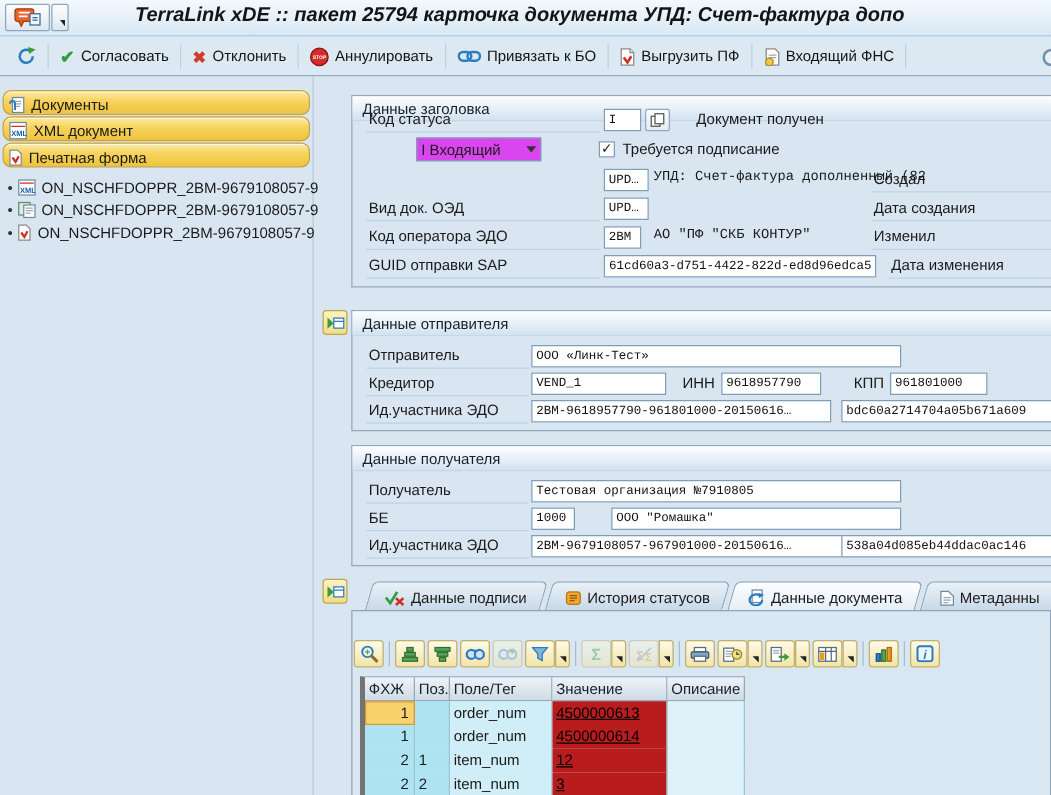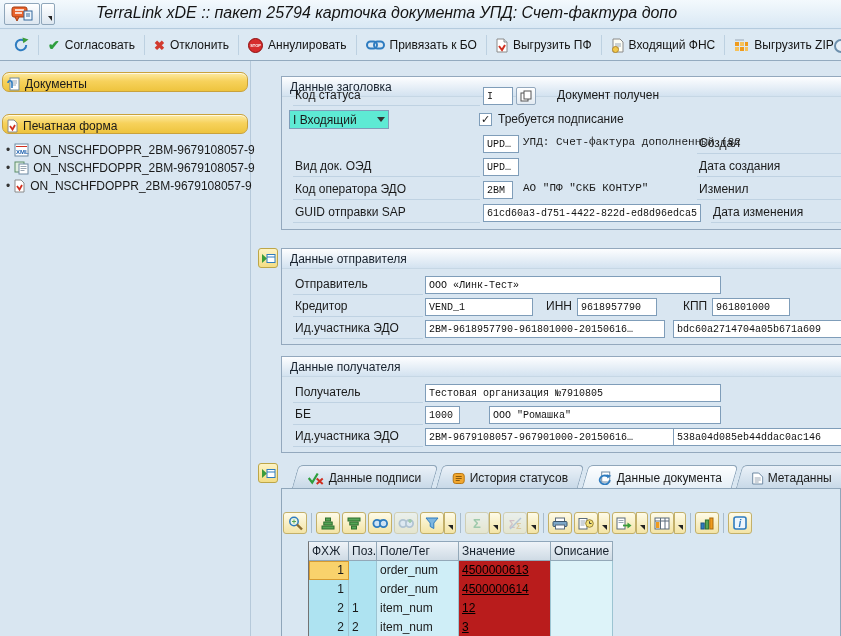--- a/index.html
+++ b/index.html
@@ -10,21 +10,21 @@
   
   .titlebar { position:absolute; left:0; top:0; width:841px; height:29px;
     background:linear-gradient(#f3f9fd,#d9e8f4); border-bottom:1px solid #b4cbde; }
   .tl-btn { position:absolute; left:4px; top:3px; width:36px; height:22px;
     background:linear-gradient(#ffffff,#dde7f0); border:1px solid #8fa6ba; border-radius:2px;
     display:flex; align-items:center; justify-content:center; }
   .tl-dd { position:absolute; left:41px; top:3px; width:14px; height:22px;
     background:linear-gradient(#ffffff,#dde7f0); border:1px solid #8fa6ba; border-radius:2px; }
   .tl-dd::after { content:""; position:absolute; right:2px; bottom:3px;
     border-left:4px solid transparent; border-right:0 solid transparent; border-top:5px solid #222; }
-  .wtitle { position:absolute; left:96px; top:4px; font-size:16px; font-weight:normal; font-style:italic;
+  .wtitle { position:absolute; left:108px; top:4px; font-size:16px; font-weight:bold; font-style:italic;
     color:#141414; white-space:nowrap; }
 
   
   .toolbar { position:absolute; left:0; top:30px; width:841px; height:31px;
     background:#dce9f3; border-bottom:1px solid #93aabf; display:flex; align-items:center; padding-left:6px; }
   .tb-btn { display:inline-flex; align-items:center; gap:5px; padding:3px 7px; white-space:nowrap;
     color:#141414; cursor:default; }
   .tb-sep { width:1px; height:20px; background:#bdd1e1; margin:0 2px; flex:none; }
   .partial-circle { position:absolute; left:834px; top:9px; width:14px; height:14px;
     border:2px solid #6d90ad; border-radius:50%; background:#e9f1f8; }
@@ -46,22 +46,22 @@
   .gbox { position:absolute; border:1px solid #93a8bd; background:transparent; }
   .ghead { height:20px; background:linear-gradient(#fdfeff,#d3e2f0); border-bottom:1px solid #c6d7e5;
     display:flex; align-items:center; padding-left:8px; color:#16202c; }
   .frow { position:absolute; left:0; width:100%; height:20px; }
   .flabel { position:absolute; left:11px; width:187px; border-bottom:1px solid #bfd2e2; padding:2px 0 3px 2px; }
   .rlabel { position:absolute; left:415px; width:175px; border-bottom:1px solid #bfd2e2; padding:2px 0 3px 2px; }
   .inp { position:absolute; height:18px; background:#fff; border:1px solid #7f9db9;
     font-family:"Liberation Mono", monospace; font-size:10px; padding:1px 3px; color:#111; }
   .stext { position:absolute; padding-top:2px; white-space:nowrap; }
   .mono { font-family:"Liberation Mono", monospace; font-size:11px; }
-  .combo { position:absolute; height:19px; background:#5eead4; border:1px solid #7f9db9;
-    display:flex; align-items:center; justify-content:space-between; padding:0 3px; }
+  .combo { position:absolute; height:19px; background:#d946ef; border:1px solid #7f9db9;
+    display:flex; align-items:center; justify-content:space-between; padding:0 3px;margin-left:44px; }
   .combo .arr { border-left:4px solid transparent; border-right:4px solid transparent; border-top:5px solid #333; }
   .cbx { position:absolute; width:13px; height:13px; background:#fff; border:1px solid #7f9db9;
     font-size:11px; line-height:11px; text-align:center; color:#1a1a1a; }
   .icon-btn-sm { position:absolute; width:20px; height:18px; background:linear-gradient(#ffffff,#e3ebf2);
     border:1px solid #93a8bd; border-radius:2px; display:flex; align-items:center; justify-content:center; }
   .expander { position:absolute; width:20px; height:20px; background:linear-gradient(#fdf3c4,#f3dd85);
     border:1px solid #bda648; border-radius:3px; display:flex; align-items:center; justify-content:center; }
 
   
   .tabstrip { position:absolute; left:281px; top:465px; width:560px; height:24px; display:flex; }
@@ -78,21 +78,21 @@
     border:1px solid #c3b06a; border-radius:3px; display:flex; align-items:center; justify-content:center; }
   .alv-btn.disabled { opacity:.45; }
   .alv-dd { width:12px; height:22px; margin-left:-2px; margin-right:2px; background:linear-gradient(#fefbe8,#f3e4a6);
     border:1px solid #c3b06a; border-radius:0 3px 3px 0; position:relative; }
   .alv-dd::after { content:""; position:absolute; right:2px; bottom:3px;
     border-left:5px solid transparent; border-top:5px solid #222; }
   .alv-sep { width:1px; height:20px; background:#a9bccb; margin:0 4px 0 2px; }
   .sigma { font-size:13px; font-weight:bold; color:#57a557; }
 
   
-  .tbl { position:absolute; left:288px; top:541px; border-left:1px solid #737373; border-top:1px solid #8fa6ba;margin-left:20px; }
+  .tbl { position:absolute; left:288px; top:541px; border-left:4px solid #737373; border-top:1px solid #8fa6ba; }
   .trow { display:flex; }
   .tc { height:19px; border-right:1px solid #9cc4d2; border-bottom:1px solid #aedaе6; padding:2px 4px 0 3px;
     overflow:hidden; white-space:nowrap; }
   .th { background:linear-gradient(#eef3f8,#cfdbe5); border-right:1px solid #93a8b8; border-bottom:1px solid #93a8b8;
     color:#16202c; }
   .c-fhj { width:40px; text-align:right; background:#aee3f1; }
   .c-pos { width:28px; background:#aee3f1; }
   .c-field { width:82px; background:#cfeef7; }
   .c-value { width:92px; background:#b91c1c; }
   .c-desc { width:62px; background:#ddf3f9; }
@@ -173,47 +173,43 @@
       <span>
         <svg width="13" height="15">
           <path d="M2 1h7l3 3v10H2z" fill="#fdfdf4" stroke="#8a8a8a"></path>
           <path d="M4 6h6M4 8h6M4 10h4" stroke="#9aa7b4"></path>
           <circle cx="4.5" cy="11.5" r="3" fill="#f2c84b" stroke="#b3892a"></circle>
         </svg>
       </span>
       <span>Входящий ФНС</span>
     </div>
     <div class="tb-sep"></div>
-    <div class="tb-btn">
-      <span>
-        <svg width="15" height="15">
-          <path d="M1 2h9" stroke="#9aa7b4"></path>
-          <rect x="1" y="4" width="4" height="4" fill="#ef9b1d"></rect>
-            <rect x="6" y="4" width="4" height="4" fill="#f7c25a"></rect>
-            <rect x="11" y="4" width="3" height="4" fill="#ef9b1d"></rect>
-          <rect x="1" y="9" width="4" height="4" fill="#f7c25a"></rect>
-            <rect x="6" y="9" width="4" height="4" fill="#ef9b1d"></rect>
-            <rect x="11" y="9" width="3" height="4" fill="#f7c25a"></rect>
-        </svg>
-      </span>
-      <span>Выгрузить ZIP</span>
-    </div>
     <div class="partial-circle"></div>
   </div>
 
   <div class="sidebar">
     <div class="gold-btn" style="top:11px">
       <span>
         <svg width="14" height="15">
           <rect x="3" y="2" width="9" height="12" fill="#fff" stroke="#6f8aa3"></rect>
           <path d="M5 5h5M5 7h5M5 9h4" stroke="#9aa7b4"></path>
           <path d="M1 7c0-3 4-3 4 0v5" fill="none" stroke="#2e7cc0" stroke-width="1.6"></path>
         </svg>
       </span>
       <span>Документы</span>
+    </div>
+    <div class="gold-btn" style="top:32px">
+      <span>
+        <svg width="16" height="15">
+          <rect x="1" y="1" width="13" height="13" fill="#fff" stroke="#6f8aa3"></rect>
+          <path d="M2 4h11" stroke="#d02f20"></path>
+          <text x="2" y="12" font-size="6" font-weight="bold" fill="#1a5fae">XML</text>
+        </svg>
+      </span>
+      <span>XML документ</span>
     </div>
     <div class="gold-btn" style="top:53px">
       <span>
         <svg width="12" height="14">
           <path d="M1 1h6l3 3v9H1z" fill="#fff" stroke="#8a8a8a"></path>
           <path d="M3 7l2.5 3.5L8 6" fill="none" stroke="#d02f20" stroke-width="1.8"></path>
         </svg>
       </span>
       <span>Печатная форма</span>
     </div>

